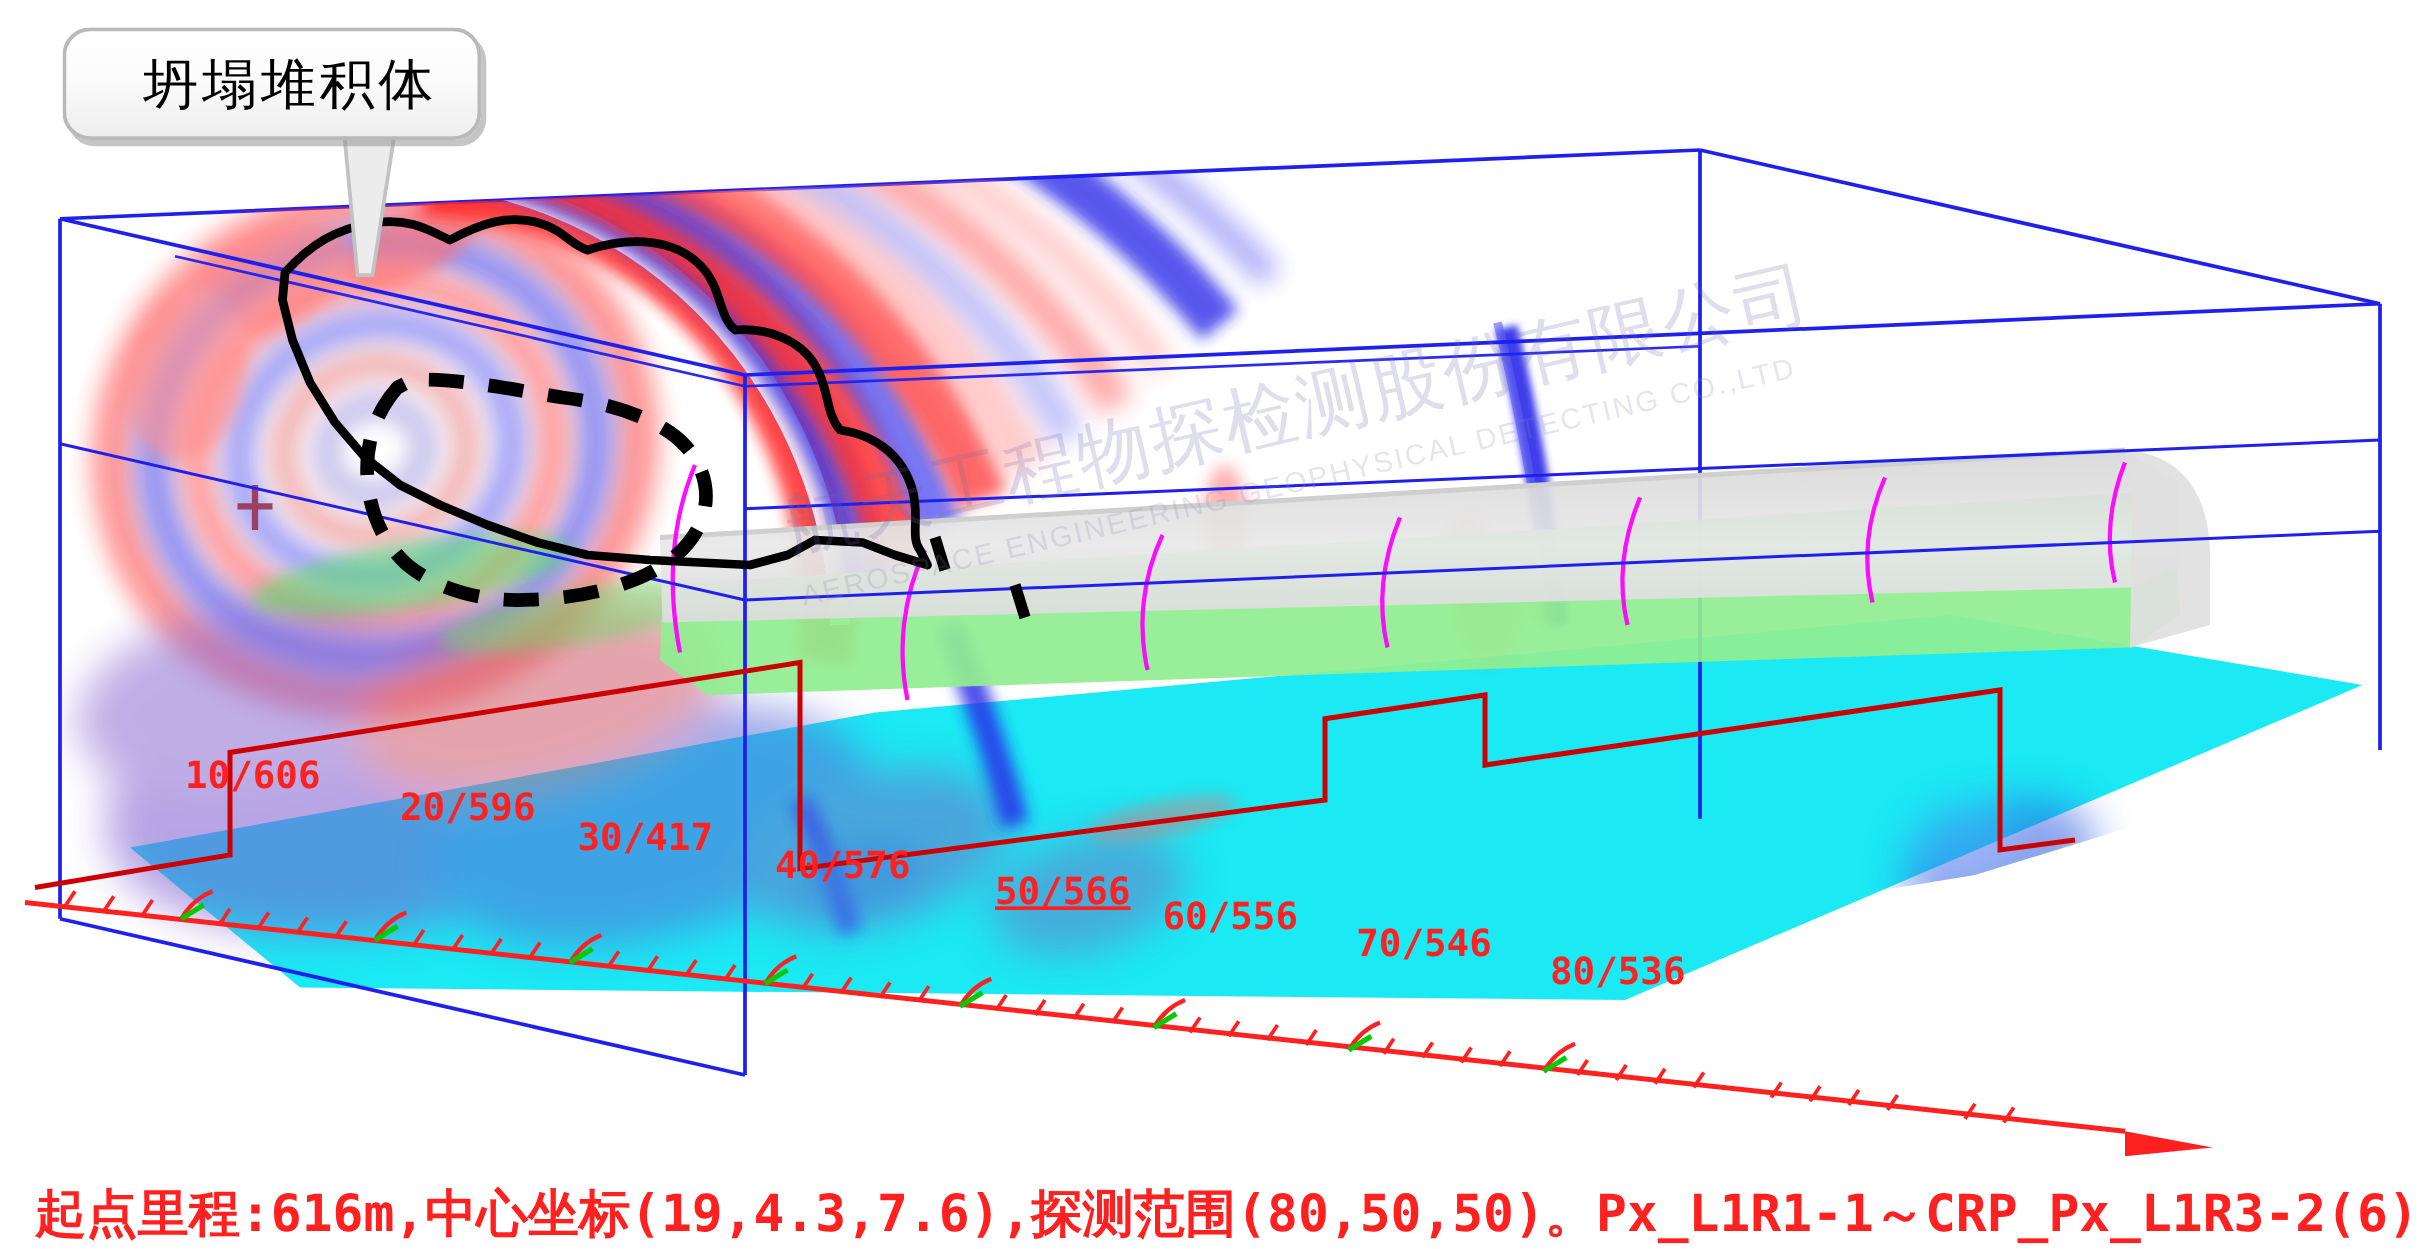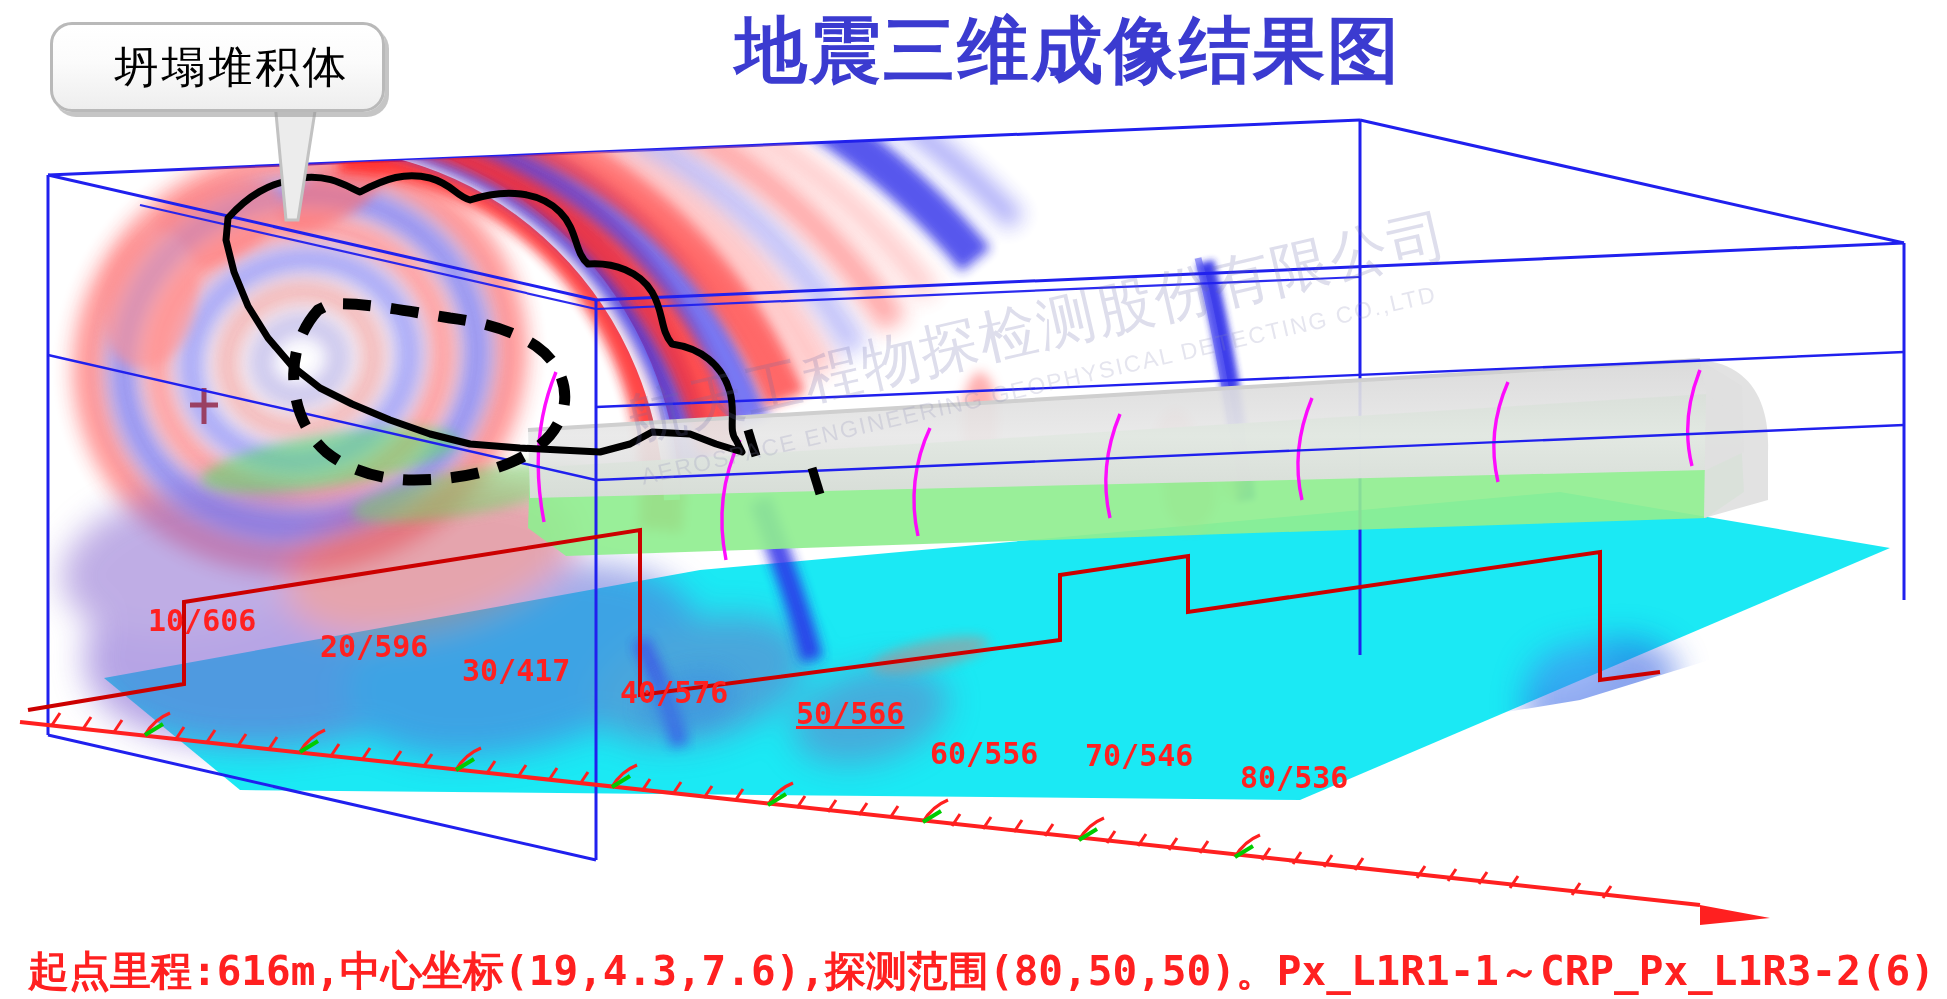--- a/index.html
+++ b/index.html
@@ -328,25 +328,24 @@
   <div id="watermark">
     <div class="wm-cn">航天工程物探检测股份有限公司</div>
     <div class="wm-en">AEROSPACE ENGINEERING GEOPHYSICAL DETECTING CO.,LTD</div>
   </div>
 
   <div class="tick" style="left:148px;top:603px;">10/606</div>
   <div class="tick" style="left:320px;top:629px;">20/596</div>
   <div class="tick" style="left:462px;top:653px;">30/417</div>
   <div class="tick" style="left:620px;top:675px;">40/576</div>
   <div class="tick" style="left:796px;top:696px;text-decoration:underline;">50/566</div>
-  <div class="tick" style="left:930px;top:716px;margin-top:20px;">60/556</div>
+  <div class="tick" style="left:930px;top:716px;">60/556</div>
   <div class="tick" style="left:1085px;top:738px;text-align:center;">70/546</div>
   <div class="tick" style="left:1240px;top:760px;">80/536</div>
 
-  <div id="title">地震三维成像结果图</div>
 
   <div class="callout" style="left:50px;top:22px;width:340px;height:190px;">
     <svg width="340" height="200" viewBox="0 0 340 200" style="position:absolute;left:0;top:0;">
       <polygon points="224,70 268,70 248,198 236,198" fill="#ececec" stroke="#c2c2c2" stroke-width="3"></polygon>
     </svg>
     <div class="bubble" style="width:300px;height:84px;">
       <span>坍塌堆积体</span>
     </div>
   </div>
 

